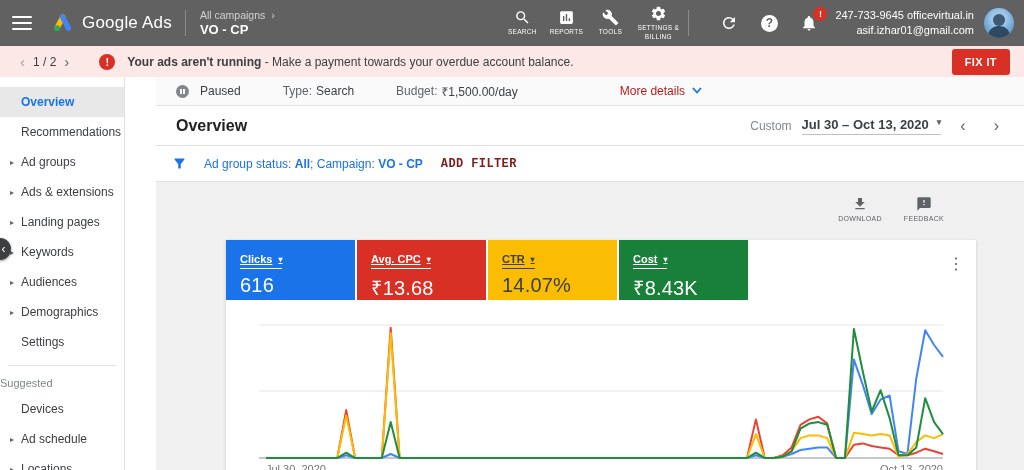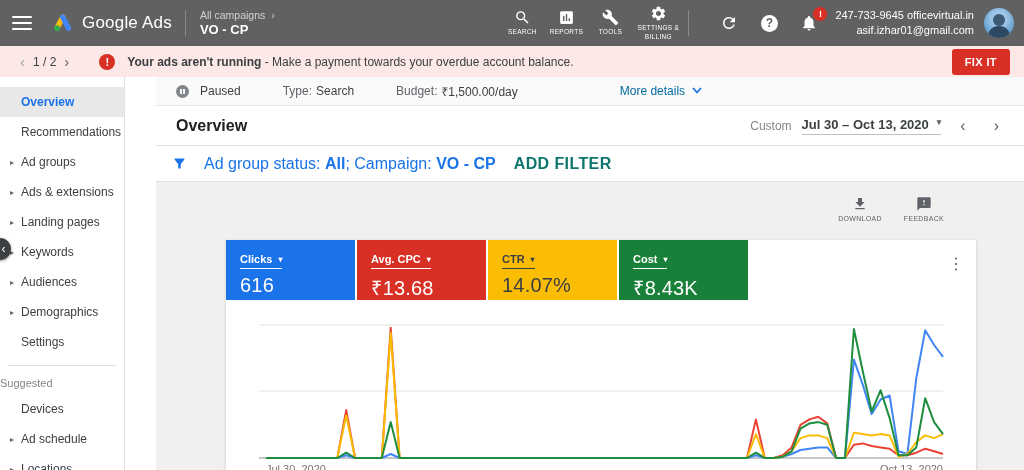--- a/index.html
+++ b/index.html
@@ -73,55 +73,55 @@
 
   
   .statusbar { height:29px; flex:0 0 29px; background:#fafafa; border-bottom:1px solid #e4e4e4;
                display:flex; align-items:center; font-size:12px; color:#5f6368; padding-left:20px; }
   .pause-ic { width:13px; height:13px; border-radius:50%; background:#80868b; position:relative;
               margin-right:7px; flex:0 0 13px; }
   .pause-ic::before, .pause-ic::after { content:""; position:absolute; top:4px; width:2px; height:5px; background:#fafafa; }
   .pause-ic::before { left:4px; } .pause-ic::after { left:7px; }
   .st-group { display:flex; align-items:center; margin-right:42px; white-space:nowrap; }
   .st-dark { color:#3c4043; margin-left:4px; }
-  .more-details { color:#0369a1; display:flex; align-items:center; gap:7px; cursor:pointer; margin-left:60px; }
+  .more-details { color:#b91c1c; display:flex; align-items:center; gap:7px; cursor:pointer; margin-left:60px; }
   .chev-down-sm { width:9px; height:9px; display:inline-block; }
   .chev-down-sm svg { display:block; }
 
   
   .titlerow { height:40px; flex:0 0 40px; background:#fff; border-bottom:1px solid #e0e0e0;
               display:flex; align-items:center; padding:0 16px 0 20px; }
   .page-title { font-size:16px; font-weight:bold; color:#212121; }
   .daterange { margin-left:auto; display:flex; align-items:center; font-size:12px; color:#80868b; gap:10px; }
   .date-value { font-size:13px; font-weight:bold; color:#3c4043; border-bottom:1px solid #bdc1c6;
                 padding-bottom:2px; cursor:pointer; display:flex; align-items:flex-start; gap:8px; }
   .date-dd { font-size:9px; color:#5f6368; }
   .date-nav { font-size:16px; color:#5f6368; cursor:pointer; padding:0 9px; }
 
   
   .filterrow { height:36px; flex:0 0 36px; background:#fff; border-bottom:1px solid #e0e0e0;
-               display:flex; align-items:center; padding-left:16px; font-size:16px; }
+               display:flex; align-items:center; padding-left:16px; font-size:12px; }
   .funnel { width:15px; height:15px; margin-right:17px; }
   .filter-chip { color:#1a73e8; cursor:pointer; white-space:nowrap; }
   .filter-chip b { font-weight:bold; }
-  .add-filter { color:#0f766e; font-weight:bold; letter-spacing:.4px; margin-left:18px; cursor:pointer; }
+  .add-filter { color:#7f1d1d; font-weight:bold; letter-spacing:.4px; margin-left:18px; cursor:pointer;font-family:Liberation Mono, monospace; }
 
   
   .content { flex:1; background:#f0f0f0; position:relative; min-height:0; }
   .chart-toolbar { position:absolute; top:14px; right:80px; display:flex; gap:22px; }
   .tool-btn { display:flex; flex-direction:column; align-items:center; gap:3px; cursor:pointer; color:#5f6368; }
   .tool-btn svg { width:16px; height:16px; fill:#5f6368; }
   .tool-label { font-size:7px; letter-spacing:.3px; }
 
   .card { position:absolute; left:70px; top:58px; width:750px; height:400px; background:#fff;
           box-shadow:0 1px 3px rgba(0,0,0,.18); }
   .metric-row { display:flex; gap:2px; }
   .metric { width:129px; height:60px; padding:9px 0 0 14px; cursor:pointer; }
   .metric-label { display:inline-flex; align-items:center; gap:6px; font-size:11px; font-weight:bold;
-                  border-bottom:1px solid currentColor; padding-bottom:3px; }
+                  border-bottom:1px solid currentColor; padding-bottom:3px;text-decoration:underline; }
   .metric-dd { font-size:8px; }
   .metric-value { font-size:20px; margin-top:5px; letter-spacing:.2px; }
   .kebab { position:absolute; right:10px; top:14px; font-size:16px; color:#5f6368; cursor:pointer;
            width:20px; text-align:center; }
   .chart-svg { position:absolute; left:0; top:60px; }
   .axis-label { font-size:11px; fill:#757575; }
 </style>
 </head>
 <body>
 

